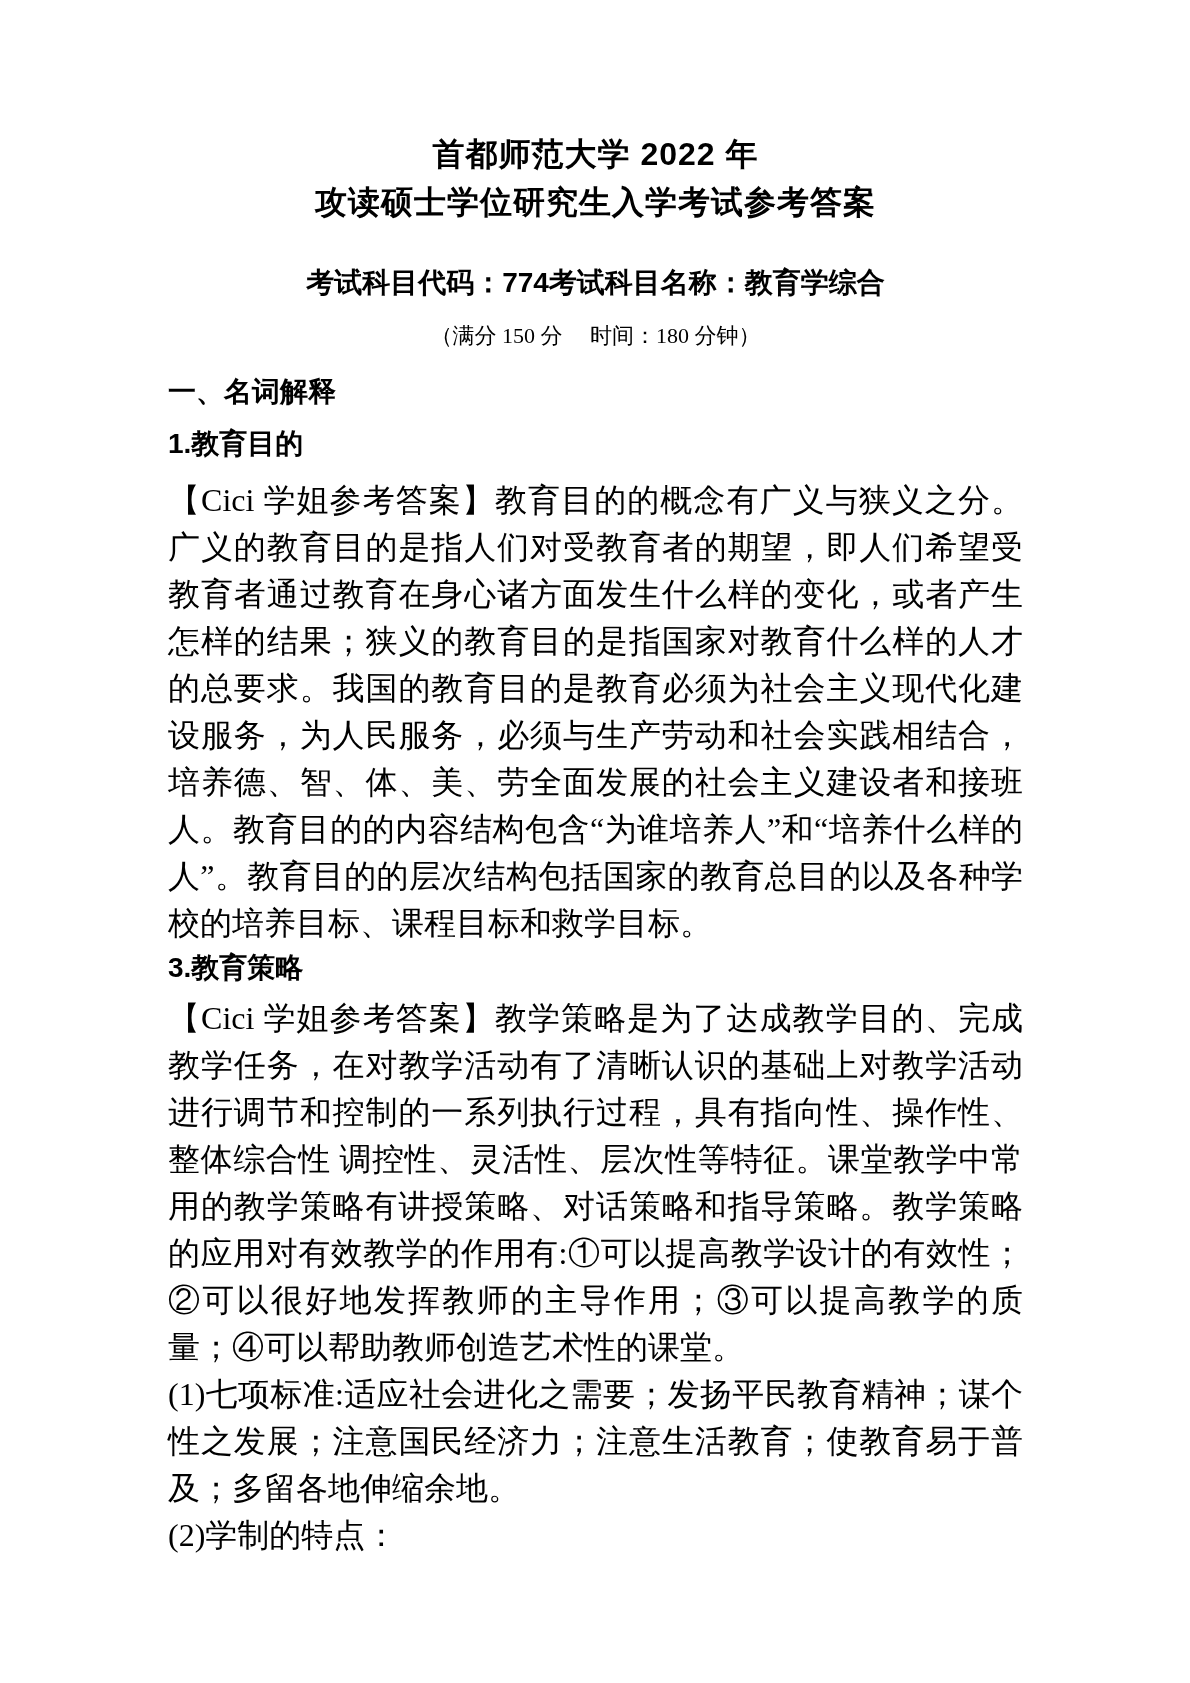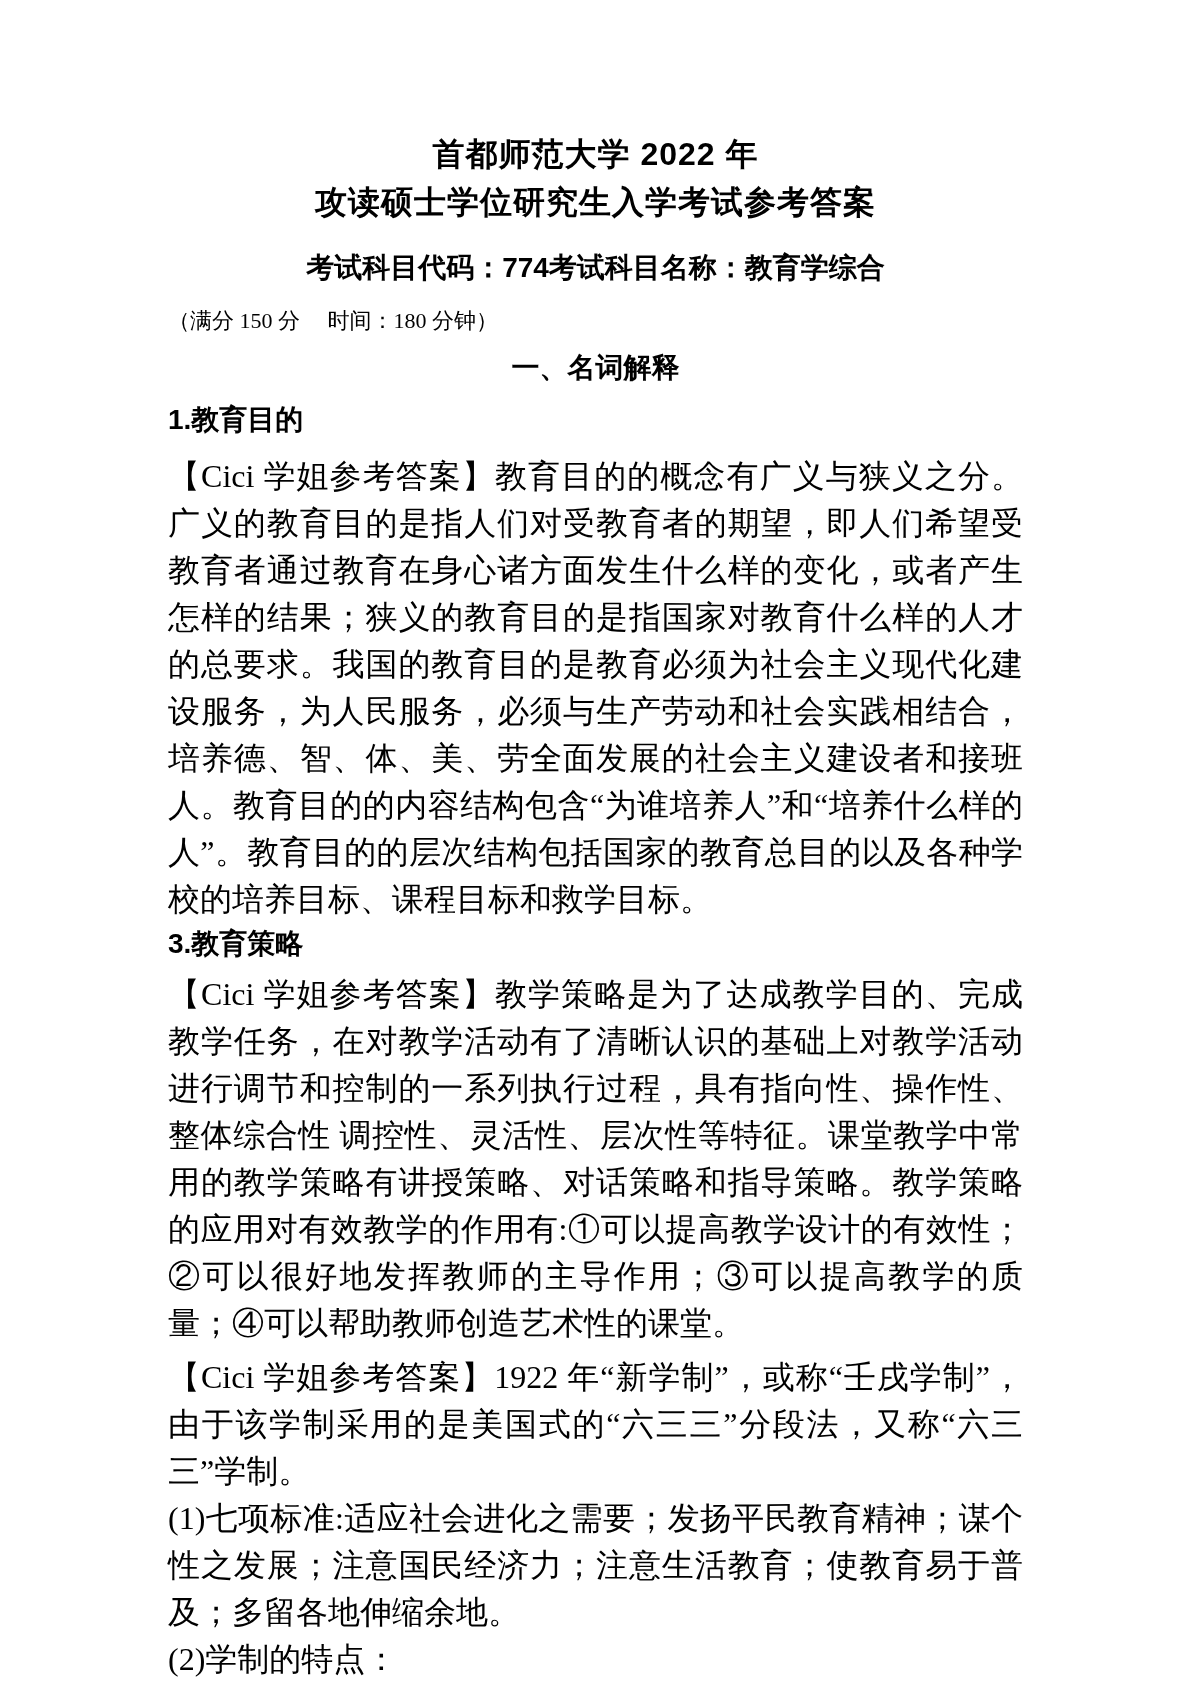--- a/index.html
+++ b/index.html
@@ -26,43 +26,42 @@
     font-weight: bold;
     font-size: 32px;
     line-height: 40px;
     text-align: center;
     letter-spacing: 1px;
   }
   .doc-title.second {
     margin-top: 8px;
   }
   .subject-row {
-    margin-top: 28px;
+    margin-top: 43px;
     display: flex;
     justify-content: center;
     font-family: "Liberation Sans", "DejaVu Sans", sans-serif;
     font-weight: bold;
     font-size: 28px;
     line-height: 36px;
     white-space: nowrap;
   }
   .exam-meta {
     margin-top: 20px;
     font-size: 22px;
     line-height: 30px;
-    text-align: left;
+    text-align: center;
     white-space: pre;
   }
   .section-heading {
-    margin: 14px 0 0 0;
+    margin: 23px 0 0 0;
     font-family: "Liberation Sans", "DejaVu Sans", sans-serif;
     font-weight: bold;
     font-size: 28px;
     line-height: 36px;
-    text-align: center;
   }
   .term-heading {
     font-family: "Liberation Sans", "DejaVu Sans", sans-serif;
     font-weight: bold;
     font-size: 28px;
     line-height: 36px;
     margin: 0;
   }
   .term-heading.h1 { margin-top: 16px; }
   .term-heading.h2 { margin-top: 3px; }
@@ -99,18 +98,17 @@
     <h3 class="term-heading h1">1.教育目的</h3>
     <p class="body-par p1">【Cici 学姐参考答案】教育目的的概念有广义与狭义之分。广义的教育目的是指人们对受教育者的期望，即人们希望受教育者通过教育在身心诸方面发生什么样的变化，或者产生怎样的结果；狭义的教育目的是指国家对教育什么样的人才的总要求。我国的教育目的是教育必须为社会主义现代化建设服务，为人民服务，必须与生产劳动和社会实践相结合，培养德、智、体、美、劳全面发展的社会主义建设者和接班人。教育目的的内容结构包含“为谁培养人”和“培养什么样的人”。教育目的的层次结构包括国家的教育总目的以及各种学校的培养目标、课程目标和救学目标。</p>
   </section>
 
   <section>
     <h3 class="term-heading h2">3.教育策略</h3>
     <p class="body-par p2">【Cici 学姐参考答案】教学策略是为了达成教学目的、完成教学任务，在对教学活动有了清晰认识的基础上对教学活动进行调节和控制的一系列执行过程，具有指向性、操作性、整体综合性 调控性、灵活性、层次性等特征。课堂教学中常用的教学策略有讲授策略、对话策略和指导策略。教学策略的应用对有效教学的作用有:①可以提高教学设计的有效性；②可以很好地发挥教师的主导作用；③可以提高教学的质量；④可以帮助教师创造艺术性的课堂。</p>
   </section>
 
   <section>
-    <p class="body-par p3">【Cici 学姐参考答案】1922 年“新学制”，或称“壬戌学制”，由于该学制采用的是美国式的“六三三”分段法，又称“六三三”学制。</p>
     <p class="body-par">(1)七项标准:适应社会进化之需要；发扬平民教育精神；谋个性之发展；注意国民经济力；注意生活教育；使教育易于普及；多留各地伸缩余地。</p>
     <p class="body-par">(2)学制的特点：</p>
   </section>
 
 </div>
 
 </body></html>

